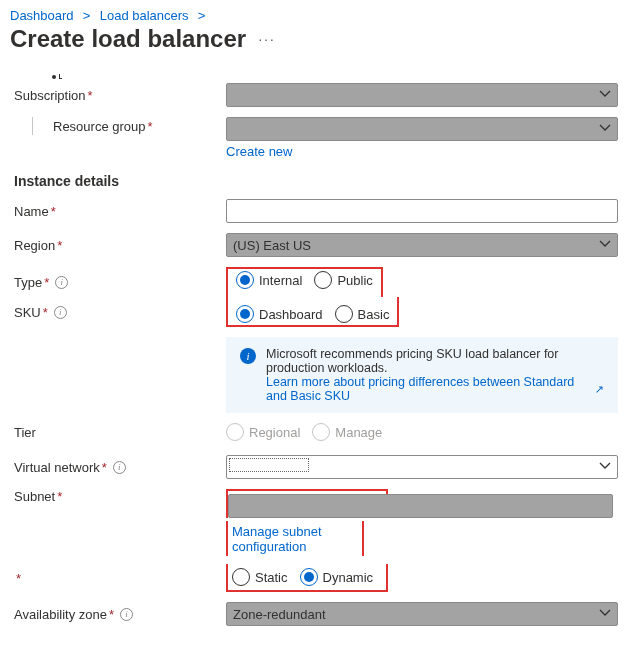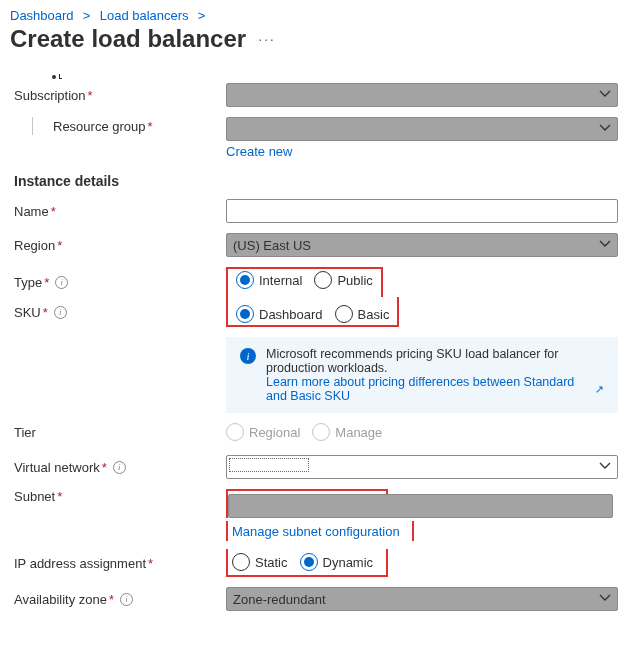--- a/index.html
+++ b/index.html
@@ -260,29 +260,28 @@
     <div class="label-col">
       <span>Subnet</span>
         <span class="required">*</span>
     </div>
     <div class="field-col">
       <div style="border:2px solid #e03030; border-bottom:none; padding:3px 4px 0 4px; display:inline-block; width:162px;">
         <div class="select" style="width:385px; margin-left:-6px; margin-right:-6px; position:relative; left:2px;">
         </div>
       </div>
       
-      <div style="border:2px solid #e03030; border-top:none; border-bottom:none; padding:2px 4px; width:188px;">
+      <div style="border:2px solid #e03030; border-top:none; border-bottom:none; padding:2px 4px; width:138px;">
         <a class="link-under" style="margin-top:1px;">Manage subnet configuration</a>
       </div>
     </div>
   </div>
 
   <div class="row" style="margin-top:-2px;">
     <div class="label-col">
-      <span>IP address assignment</span>
         <span class="required">*</span>
     </div>
     <div class="field-col">
       <div style="border:2px solid #e03030; border-top:none; padding:4px 4px 4px 4px; width:162px;">
         <div class="radio-group">
           <div class="radio-item">
             <span class="radio-circle"></span>
             <span>Static</span>
           </div>
           <div class="radio-item">

